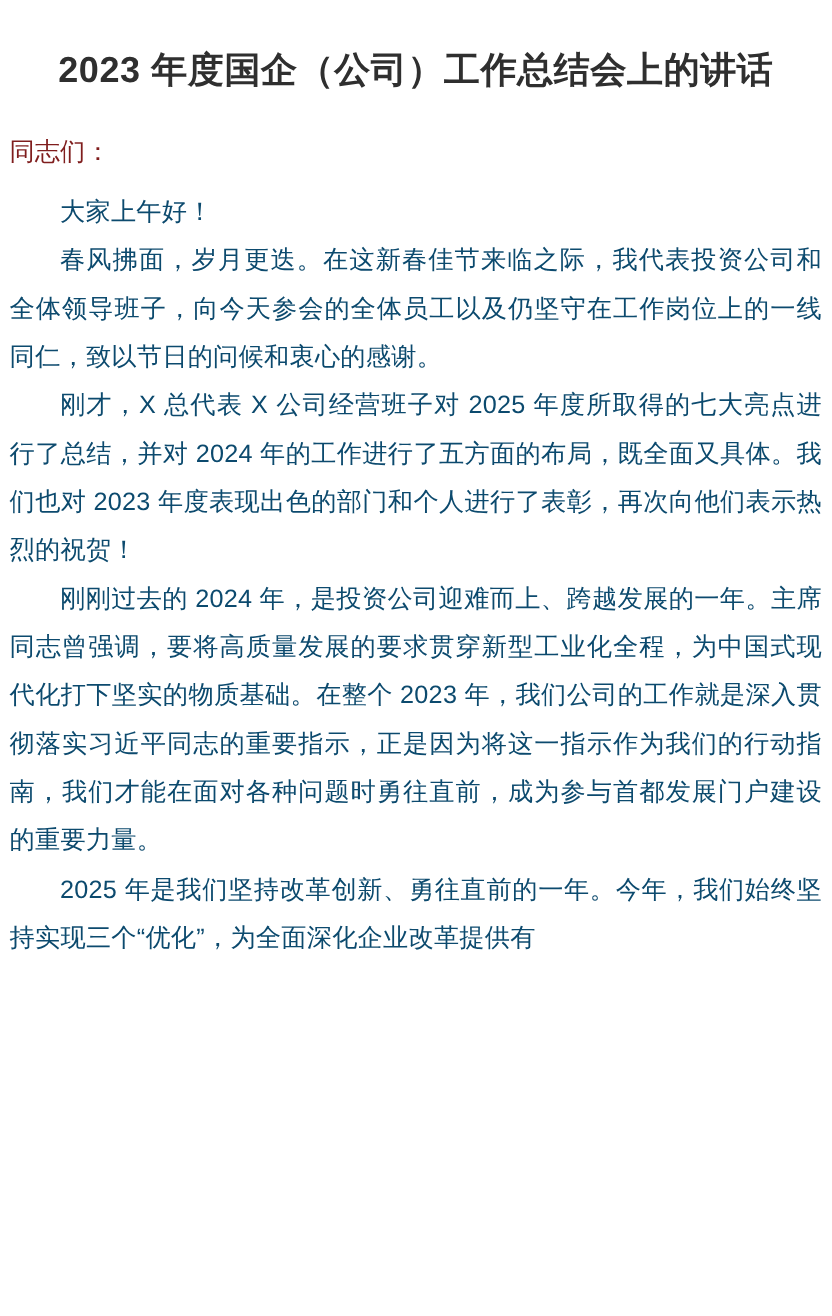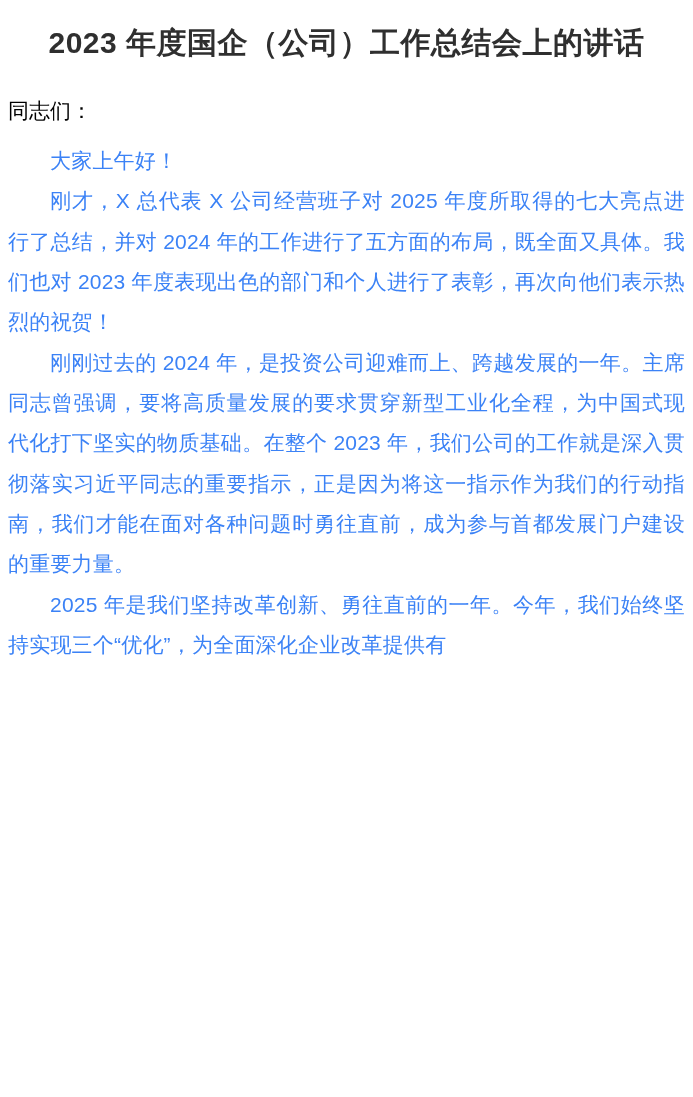--- a/index.html
+++ b/index.html
@@ -11,58 +11,59 @@
     width: 693px;
     height: 1097px;
     font-family: "Liberation Sans", "DejaVu Sans", sans-serif;
     color: #3c3c3c;
     overflow: hidden;
   }
   .page {
     width: 693px;
     height: 1097px;
     box-sizing: border-box;
-    padding: 22px 8px 0 8px;
+    padding: 38px 8px 0 8px;
     background: #ffffff;
   }
   .doc-title {
     font-size: 30px;
     font-weight: bold;
     line-height: 1.42;
     text-align: center;
     color: #2f2f2f;
     margin: 0 0 30px 0;
     letter-spacing: 0.5px;
   }
   .salutation {
     font-size: 21px;
     line-height: 1.55;
-    color: #000000;
+    color: #7f1d1d;
     margin: 0 0 14px 0;
     text-align: justify;
     text-justify: inter-ideograph;
   }
   .para {
     font-size: 21px;
     line-height: 1.92;
-    color: #3b82f6;
+    color: #0c4a6e;
     margin: 0;
     text-indent: 2em;
     text-align: justify;
     text-justify: inter-ideograph;
     letter-spacing: 0.2px;
   }
 </style>
 </head>
 <body>
 
 <div class="page">
 
   <h1 class="doc-title">2023 年度国企（公司）工作总结会上的讲话</h1>
 
   <p class="salutation">同志们：</p>
 
   <p class="para">大家上午好！</p>
+  <p class="para">春风拂面，岁月更迭。在这新春佳节来临之际，我代表投资公司和全体领导班子，向今天参会的全体员工以及仍坚守在工作岗位上的一线同仁，致以节日的问候和衷心的感谢。</p>
   <p class="para">刚才，X 总代表 X 公司经营班子对 2025 年度所取得的七大亮点进行了总结，并对 2024 年的工作进行了五方面的布局，既全面又具体。我们也对 2023 年度表现出色的部门和个人进行了表彰，再次向他们表示热烈的祝贺！</p>
   <p class="para">刚刚过去的 2024 年，是投资公司迎难而上、跨越发展的一年。主席同志曾强调，要将高质量发展的要求贯穿新型工业化全程，为中国式现代化打下坚实的物质基础。在整个 2023 年，我们公司的工作就是深入贯彻落实习近平同志的重要指示，正是因为将这一指示作为我们的行动指南，我们才能在面对各种问题时勇往直前，成为参与首都发展门户建设的重要力量。</p>
   <p class="para">2025 年是我们坚持改革创新、勇往直前的一年。今年，我们始终坚持实现三个“优化”，为全面深化企业改革提供有</p>
 
 </div>
 
 </body></html>

